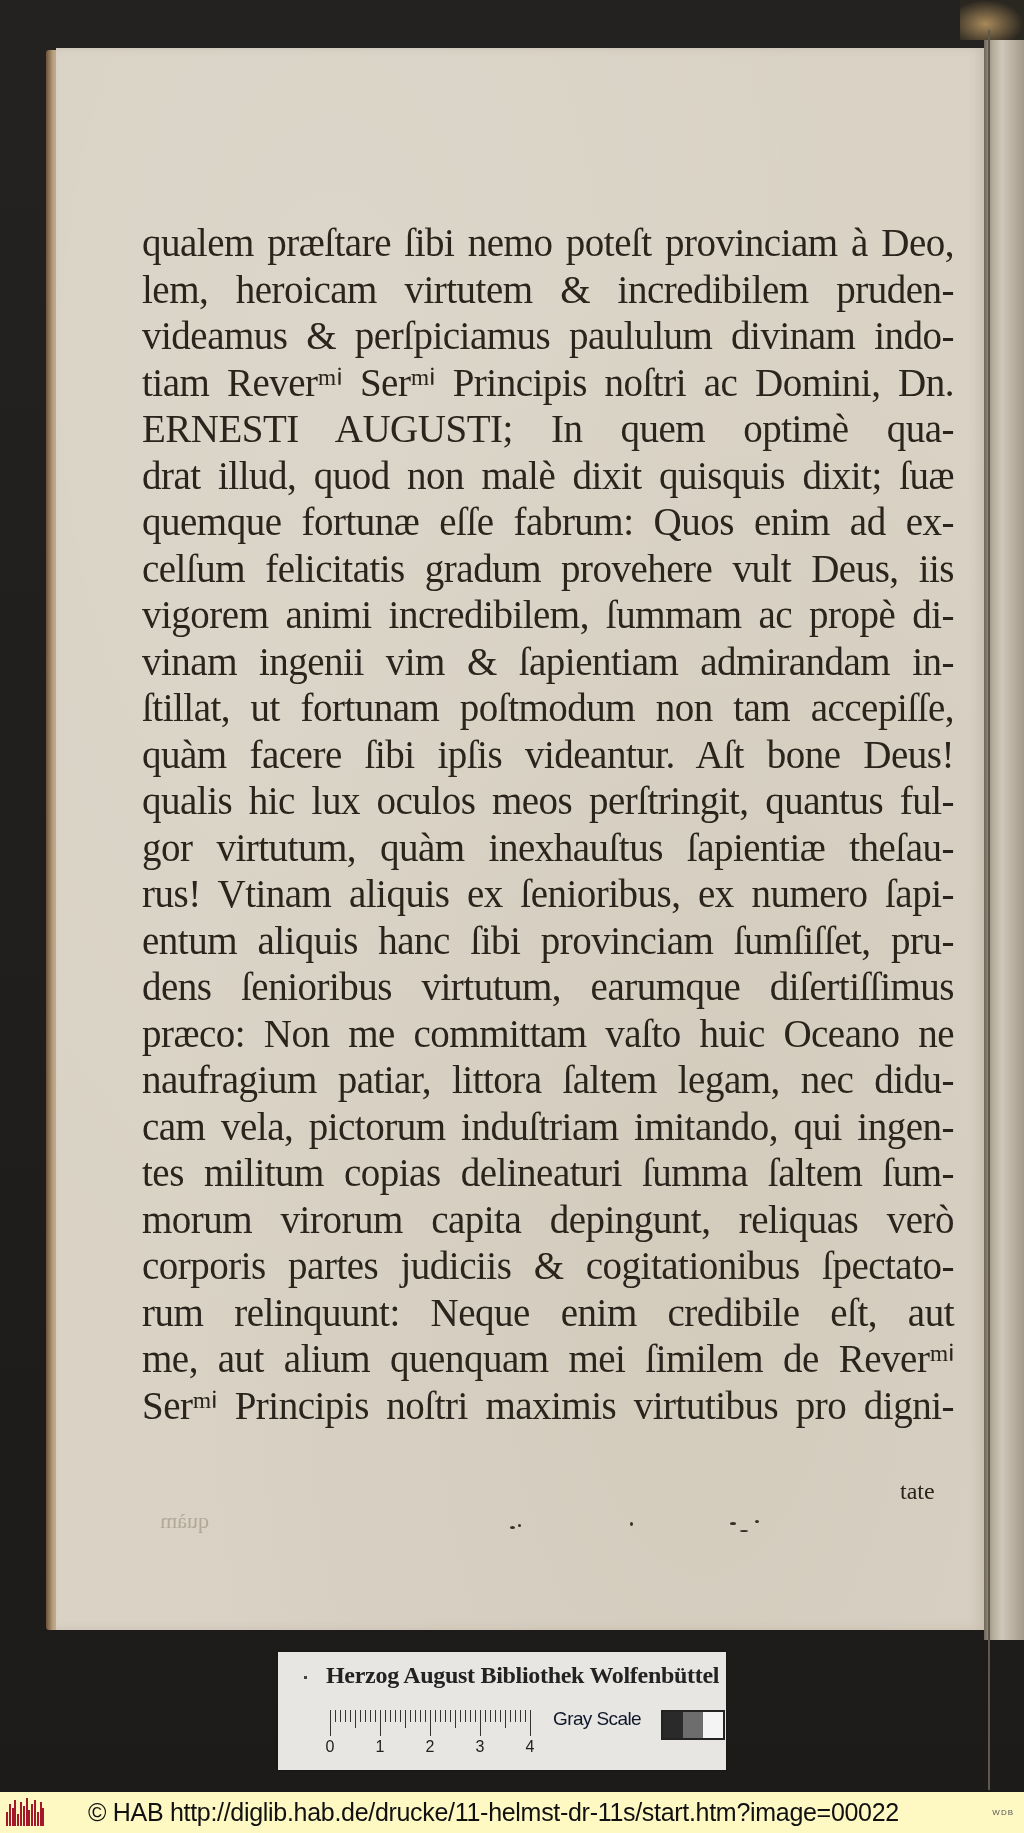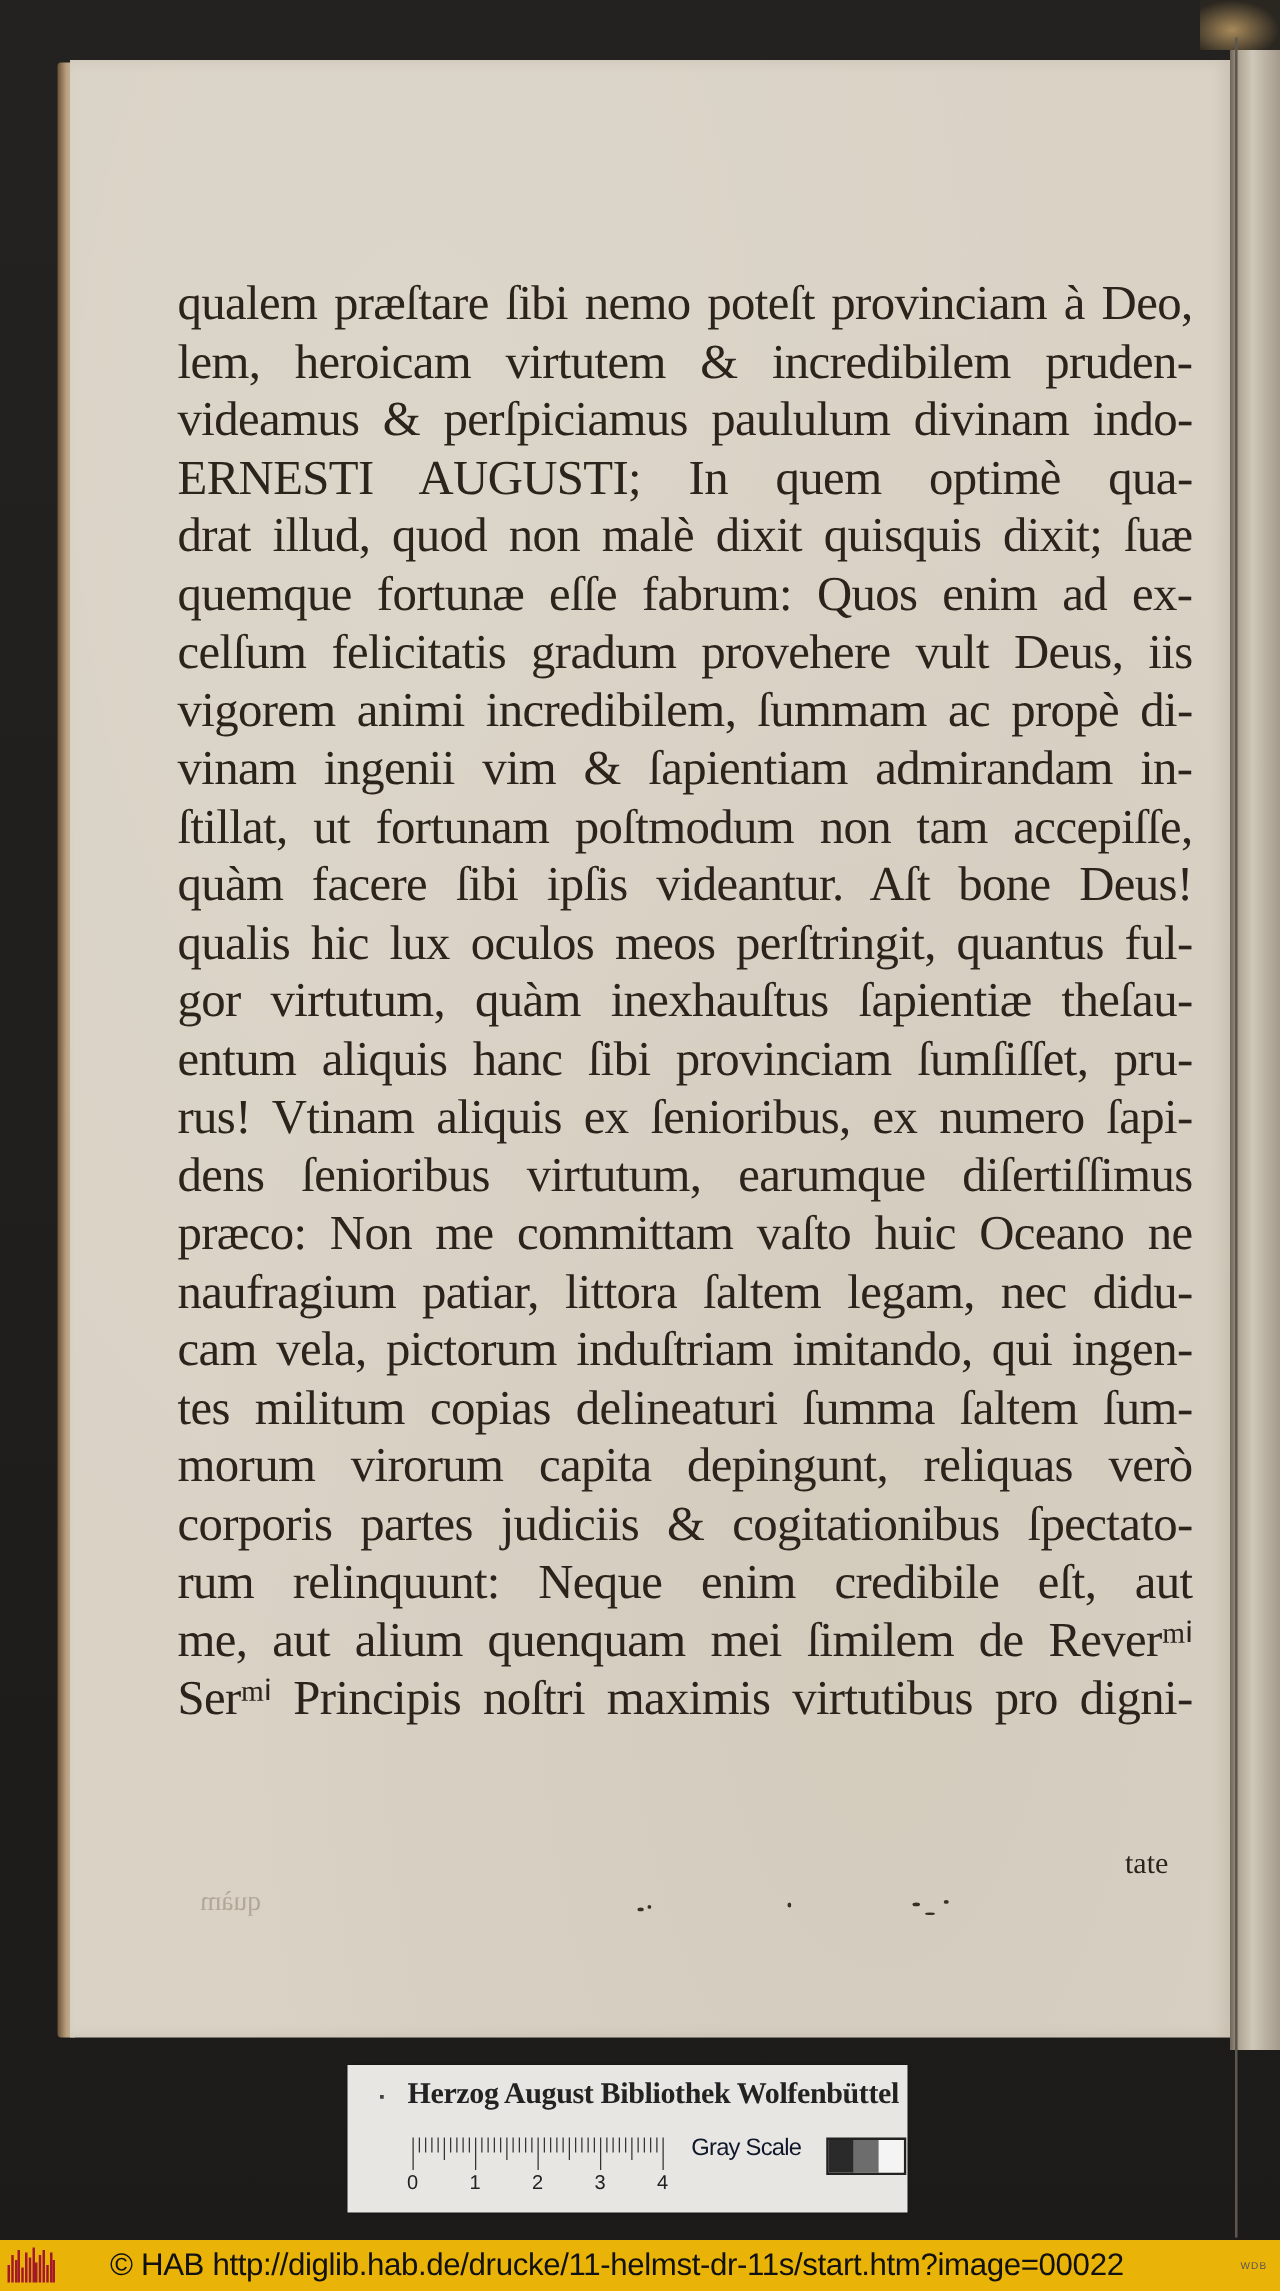--- a/index.html
+++ b/index.html
@@ -84,21 +84,21 @@
     }
     .grayscale-swatches {
       position: absolute; left: 383px; top: 58px; width: 64px; height: 30px;
       border: 2px solid #222; display: flex; box-sizing: border-box;
     }
     .grayscale-swatches div { flex: 1; }
 
     
     .status-bar {
       position: absolute; left: 0; top: 1792px; width: 1024px; height: 41px;
-      background: #eab308;
+      background: #fef9c3;
       display: flex; align-items: center;
     }
     .logo-icon {
       margin-left: 6px; width: 40px; height: 30px; position: relative;
     }
     .logo-icon span { position: absolute; bottom: 2px; width: 2px; background: #a3192a; }
     .status-text {
       margin-left: 42px; font-family: "Liberation Sans", sans-serif; font-size: 25px; color: #111;
       letter-spacing: -0.3px;
     }
@@ -115,32 +115,33 @@
 <div class="facing-page"></div>
 <div class="gutter-line"></div>
 <div class="page-edge"></div>
 
 <div class="page"></div>
 
 <div class="text-block" id="text-block">
     <span class="line">qualem præſtare ſibi nemo poteſt provinciam à Deo,</span>
     <span class="line">lem, heroicam virtutem &amp; incredibilem pruden-</span>
     <span class="line">videamus &amp; perſpiciamus paululum divinam indo-</span>
+    <span class="line">tiam Reverᵐⁱ Serᵐⁱ Principis noſtri ac Domini, Dn.</span>
     <span class="line">ERNESTI AUGUSTI; In quem optimè qua-</span>
     <span class="line">drat illud, quod non malè dixit quisquis dixit; ſuæ</span>
     <span class="line">quemque fortunæ eſſe fabrum: Quos enim ad ex-</span>
     <span class="line">celſum felicitatis gradum provehere vult Deus, iis</span>
     <span class="line">vigorem animi incredibilem, ſummam ac propè di-</span>
     <span class="line">vinam ingenii vim &amp; ſapientiam admirandam in-</span>
     <span class="line">ſtillat, ut fortunam poſtmodum non tam accepiſſe,</span>
     <span class="line">quàm facere ſibi ipſis videantur.     Aſt bone Deus!</span>
     <span class="line">qualis hic lux oculos meos perſtringit, quantus ful-</span>
     <span class="line">gor virtutum, quàm inexhauſtus ſapientiæ theſau-</span>
+    <span class="line">rus! Vtinam aliquis ex ſenioribus, ex numero ſapi-</span>
     <span class="line">entum aliquis hanc ſibi provinciam ſumſiſſet, pru-</span>
-    <span class="line">rus! Vtinam aliquis ex ſenioribus, ex numero ſapi-</span>
     <span class="line">dens ſenioribus virtutum, earumque diſertiſſimus</span>
     <span class="line">præco: Non me committam vaſto huic Oceano ne</span>
     <span class="line">naufragium patiar, littora ſaltem legam, nec didu-</span>
     <span class="line">cam vela, pictorum induſtriam imitando, qui ingen-</span>
     <span class="line">tes militum copias delineaturi ſumma ſaltem ſum-</span>
     <span class="line">morum virorum capita depingunt, reliquas verò</span>
     <span class="line">corporis partes judiciis &amp; cogitationibus ſpectato-</span>
     <span class="line">rum relinquunt: Neque enim credibile eſt, aut</span>
     <span class="line">me, aut alium quenquam mei ſimilem de Reverᵐⁱ</span>
     <span class="line">Serᵐⁱ Principis noſtri maximis virtutibus pro digni-</span>

